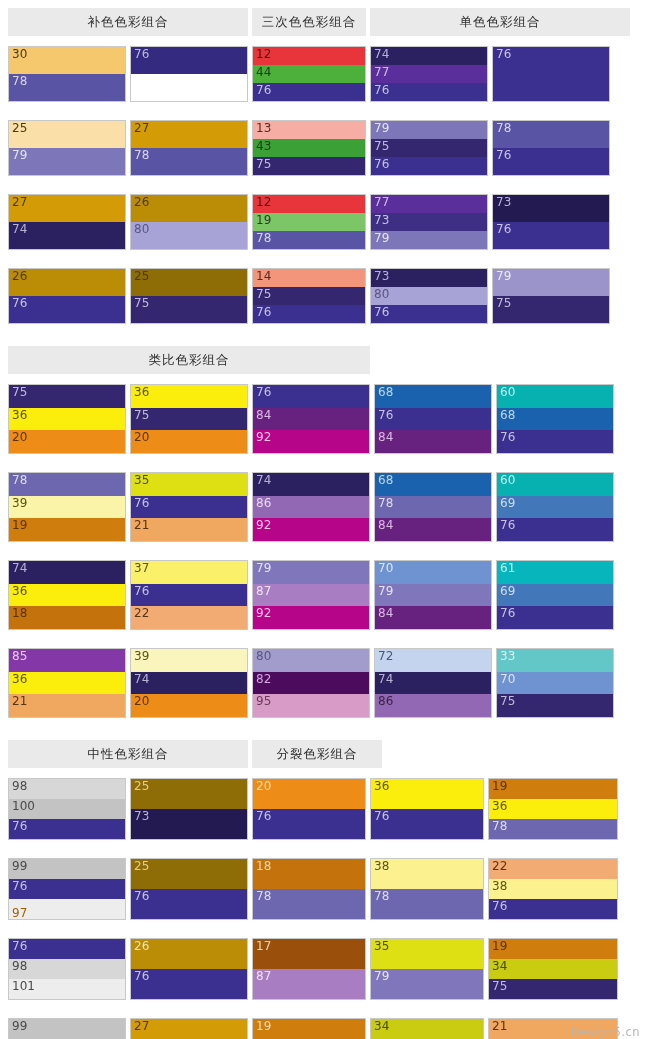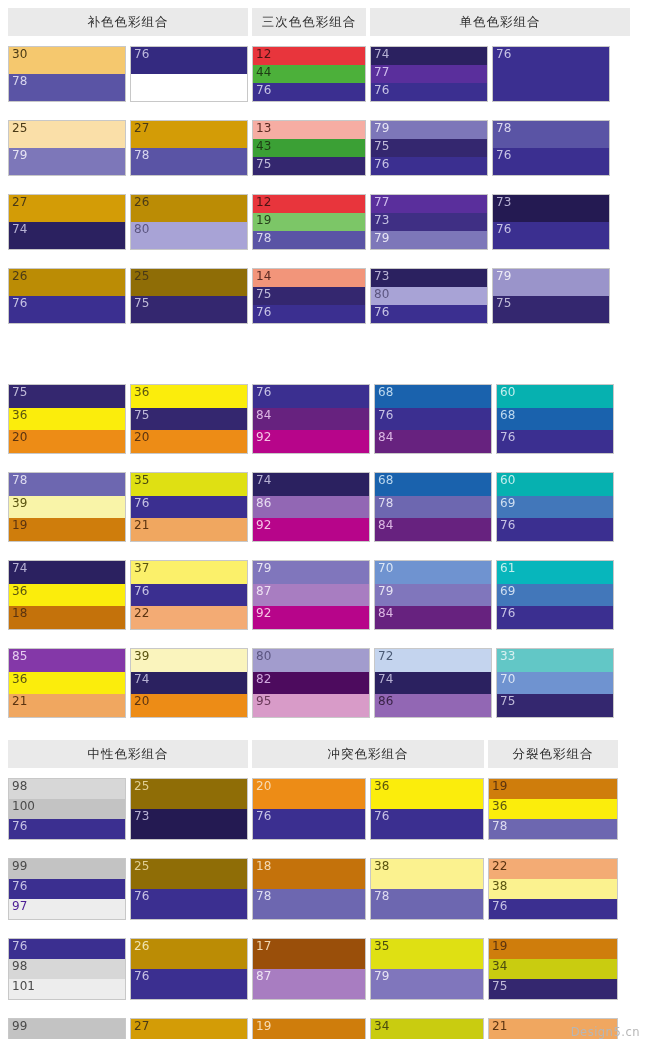--- a/index.html
+++ b/index.html
@@ -271,20 +271,21 @@
             <div class="stripe" style="background: rgb(154, 148, 202); height: 50%;">
               <span class="stripe-label" style="color: rgb(236, 234, 245);">79</span>
             </div>
             <div class="stripe" style="background: rgb(52, 39, 111); height: 50%;">
               <span class="stripe-label" style="color: rgb(192, 187, 217);">75</span>
             </div>
           </div>
         </div>
       </div>
       <div class="band-headers">
+        <div class="band-header" style="width: 362px;">类比色彩组合</div>
       </div>
       <div class="band-body" style="margin-top: 10px;">
         <div class="group" style="width: 240px;">
           <div class="cell" style="width: 118px; height: 70px; border-color: rgb(200, 200, 200); margin-bottom: 14px;">
             <div class="stripe" style="background: rgb(52, 39, 111); height: 33.3333%;">
               <span class="stripe-label" style="color: rgb(192, 187, 217);">75</span>
             </div>
             <div class="stripe" style="background: rgb(251, 237, 12); height: 33.3333%;">
               <span class="stripe-label" style="color: rgb(90, 84, 16);">36</span>
             </div>
@@ -500,21 +501,20 @@
               <span class="stripe-label" style="color: rgb(219, 230, 245);">70</span>
             </div>
             <div class="stripe" style="background: rgb(52, 39, 111); height: 33.3333%;">
               <span class="stripe-label" style="color: rgb(192, 187, 217);">75</span>
             </div>
           </div>
         </div>
       </div>
       <div class="band-headers">
         <div class="band-header" style="width: 240px;">中性色彩组合</div>
-        <div class="band-header" style="width: 232px;">冲突色彩组合</div>
         <div class="band-header" style="width: 130px;">分裂色彩组合</div>
       </div>
       <div class="band-body" style="margin-top: 10px;">
         <div class="group" style="width: 240px;">
           <div class="cell" style="width: 118px; height: 62px; border-color: rgb(200, 200, 200); margin-bottom: 14px;">
             <div class="stripe" style="background: rgb(215, 215, 215); height: 33.3333%;">
               <span class="stripe-label" style="color: rgb(74, 74, 74);">98</span>
             </div>
             <div class="stripe" style="background: rgb(195, 195, 195); height: 33.3333%;">
               <span class="stripe-label" style="color: rgb(74, 74, 74);">100</span>
@@ -532,21 +532,21 @@
             </div>
           </div>
           <div class="cell" style="width: 118px; height: 62px; border-color: rgb(200, 200, 200); margin-bottom: 14px;">
             <div class="stripe" style="background: rgb(195, 195, 195); height: 33.3333%;">
               <span class="stripe-label" style="color: rgb(74, 74, 74);">99</span>
             </div>
             <div class="stripe" style="background: rgb(59, 47, 144); height: 33.3333%;">
               <span class="stripe-label" style="color: rgb(198, 194, 228);">76</span>
             </div>
             <div class="stripe" style="background: rgb(237, 237, 237); height: 33.3333%;">
-              <span class="stripe-label" style="color: #4c1d95;">97</span>
+              <span class="stripe-label" style="color: #a16207; margin-top: 7px;">97</span>
             </div>
           </div>
           <div class="cell" style="width: 118px; height: 62px; border-color: rgb(200, 200, 200); margin-bottom: 14px;">
             <div class="stripe" style="background: rgb(143, 109, 6); height: 50%;">
               <span class="stripe-label" style="color: rgb(224, 207, 147);">25</span>
             </div>
             <div class="stripe" style="background: rgb(59, 47, 144); height: 50%;">
               <span class="stripe-label" style="color: rgb(198, 194, 228);">76</span>
             </div>
           </div>

